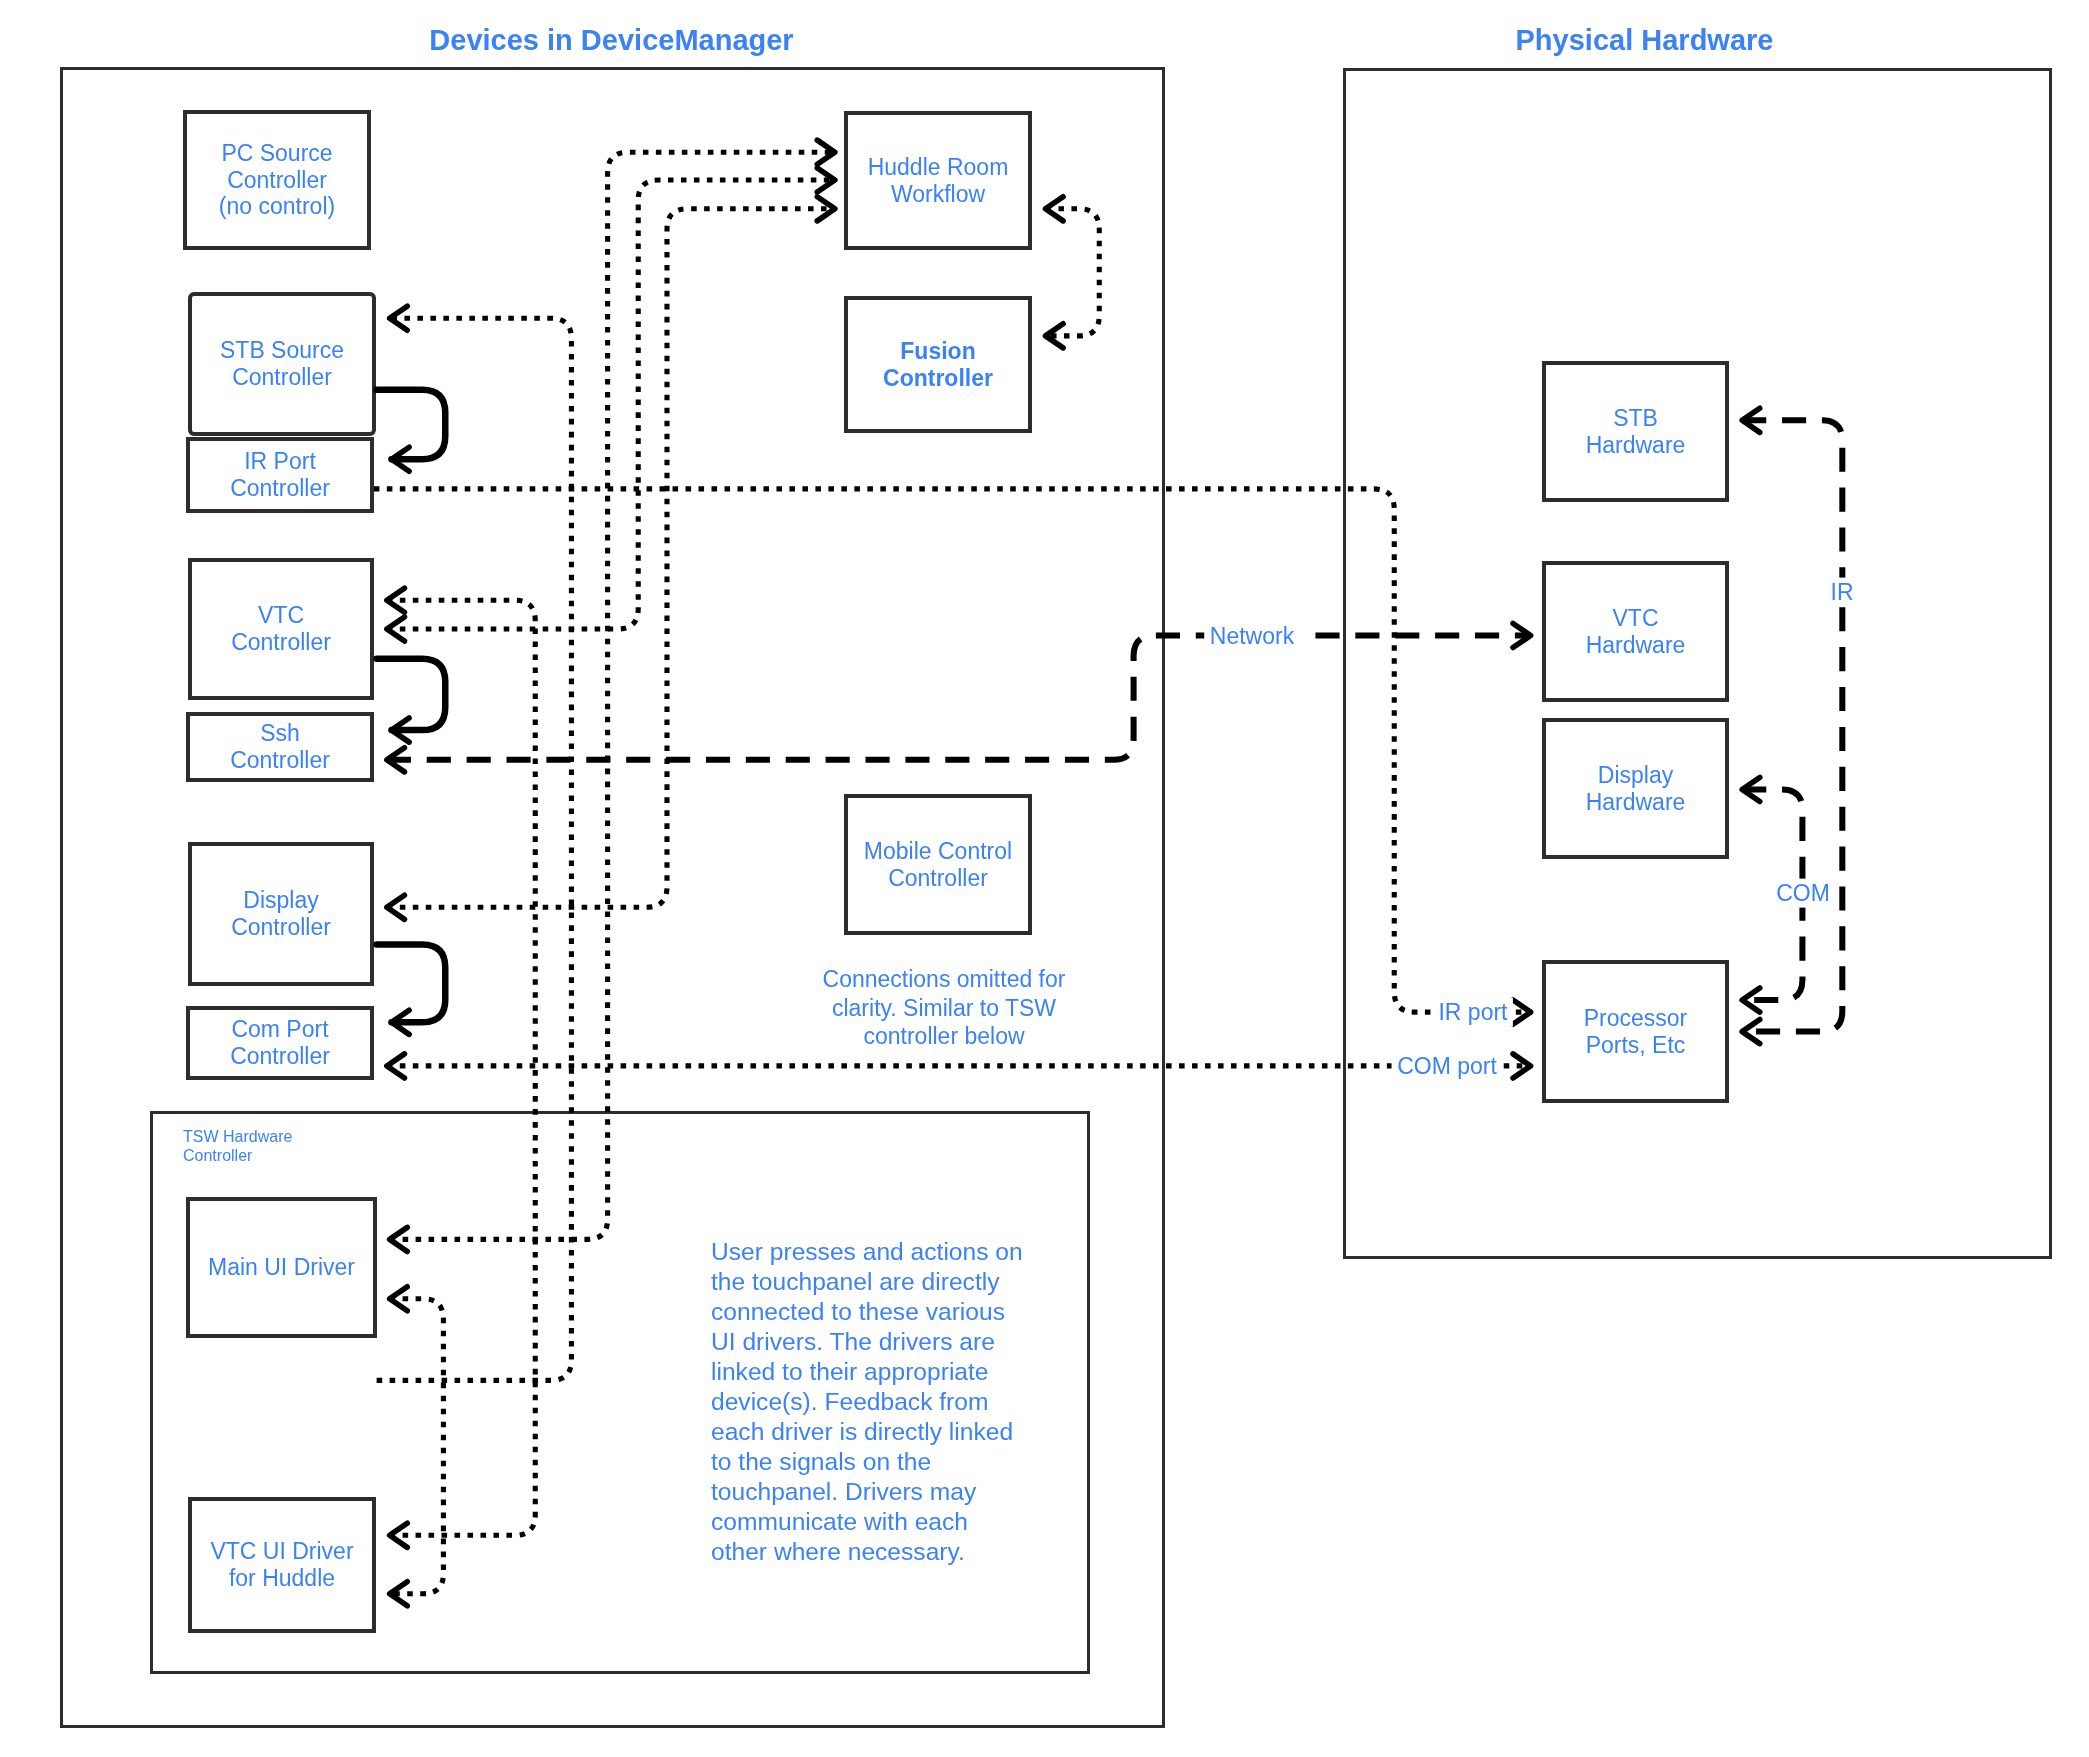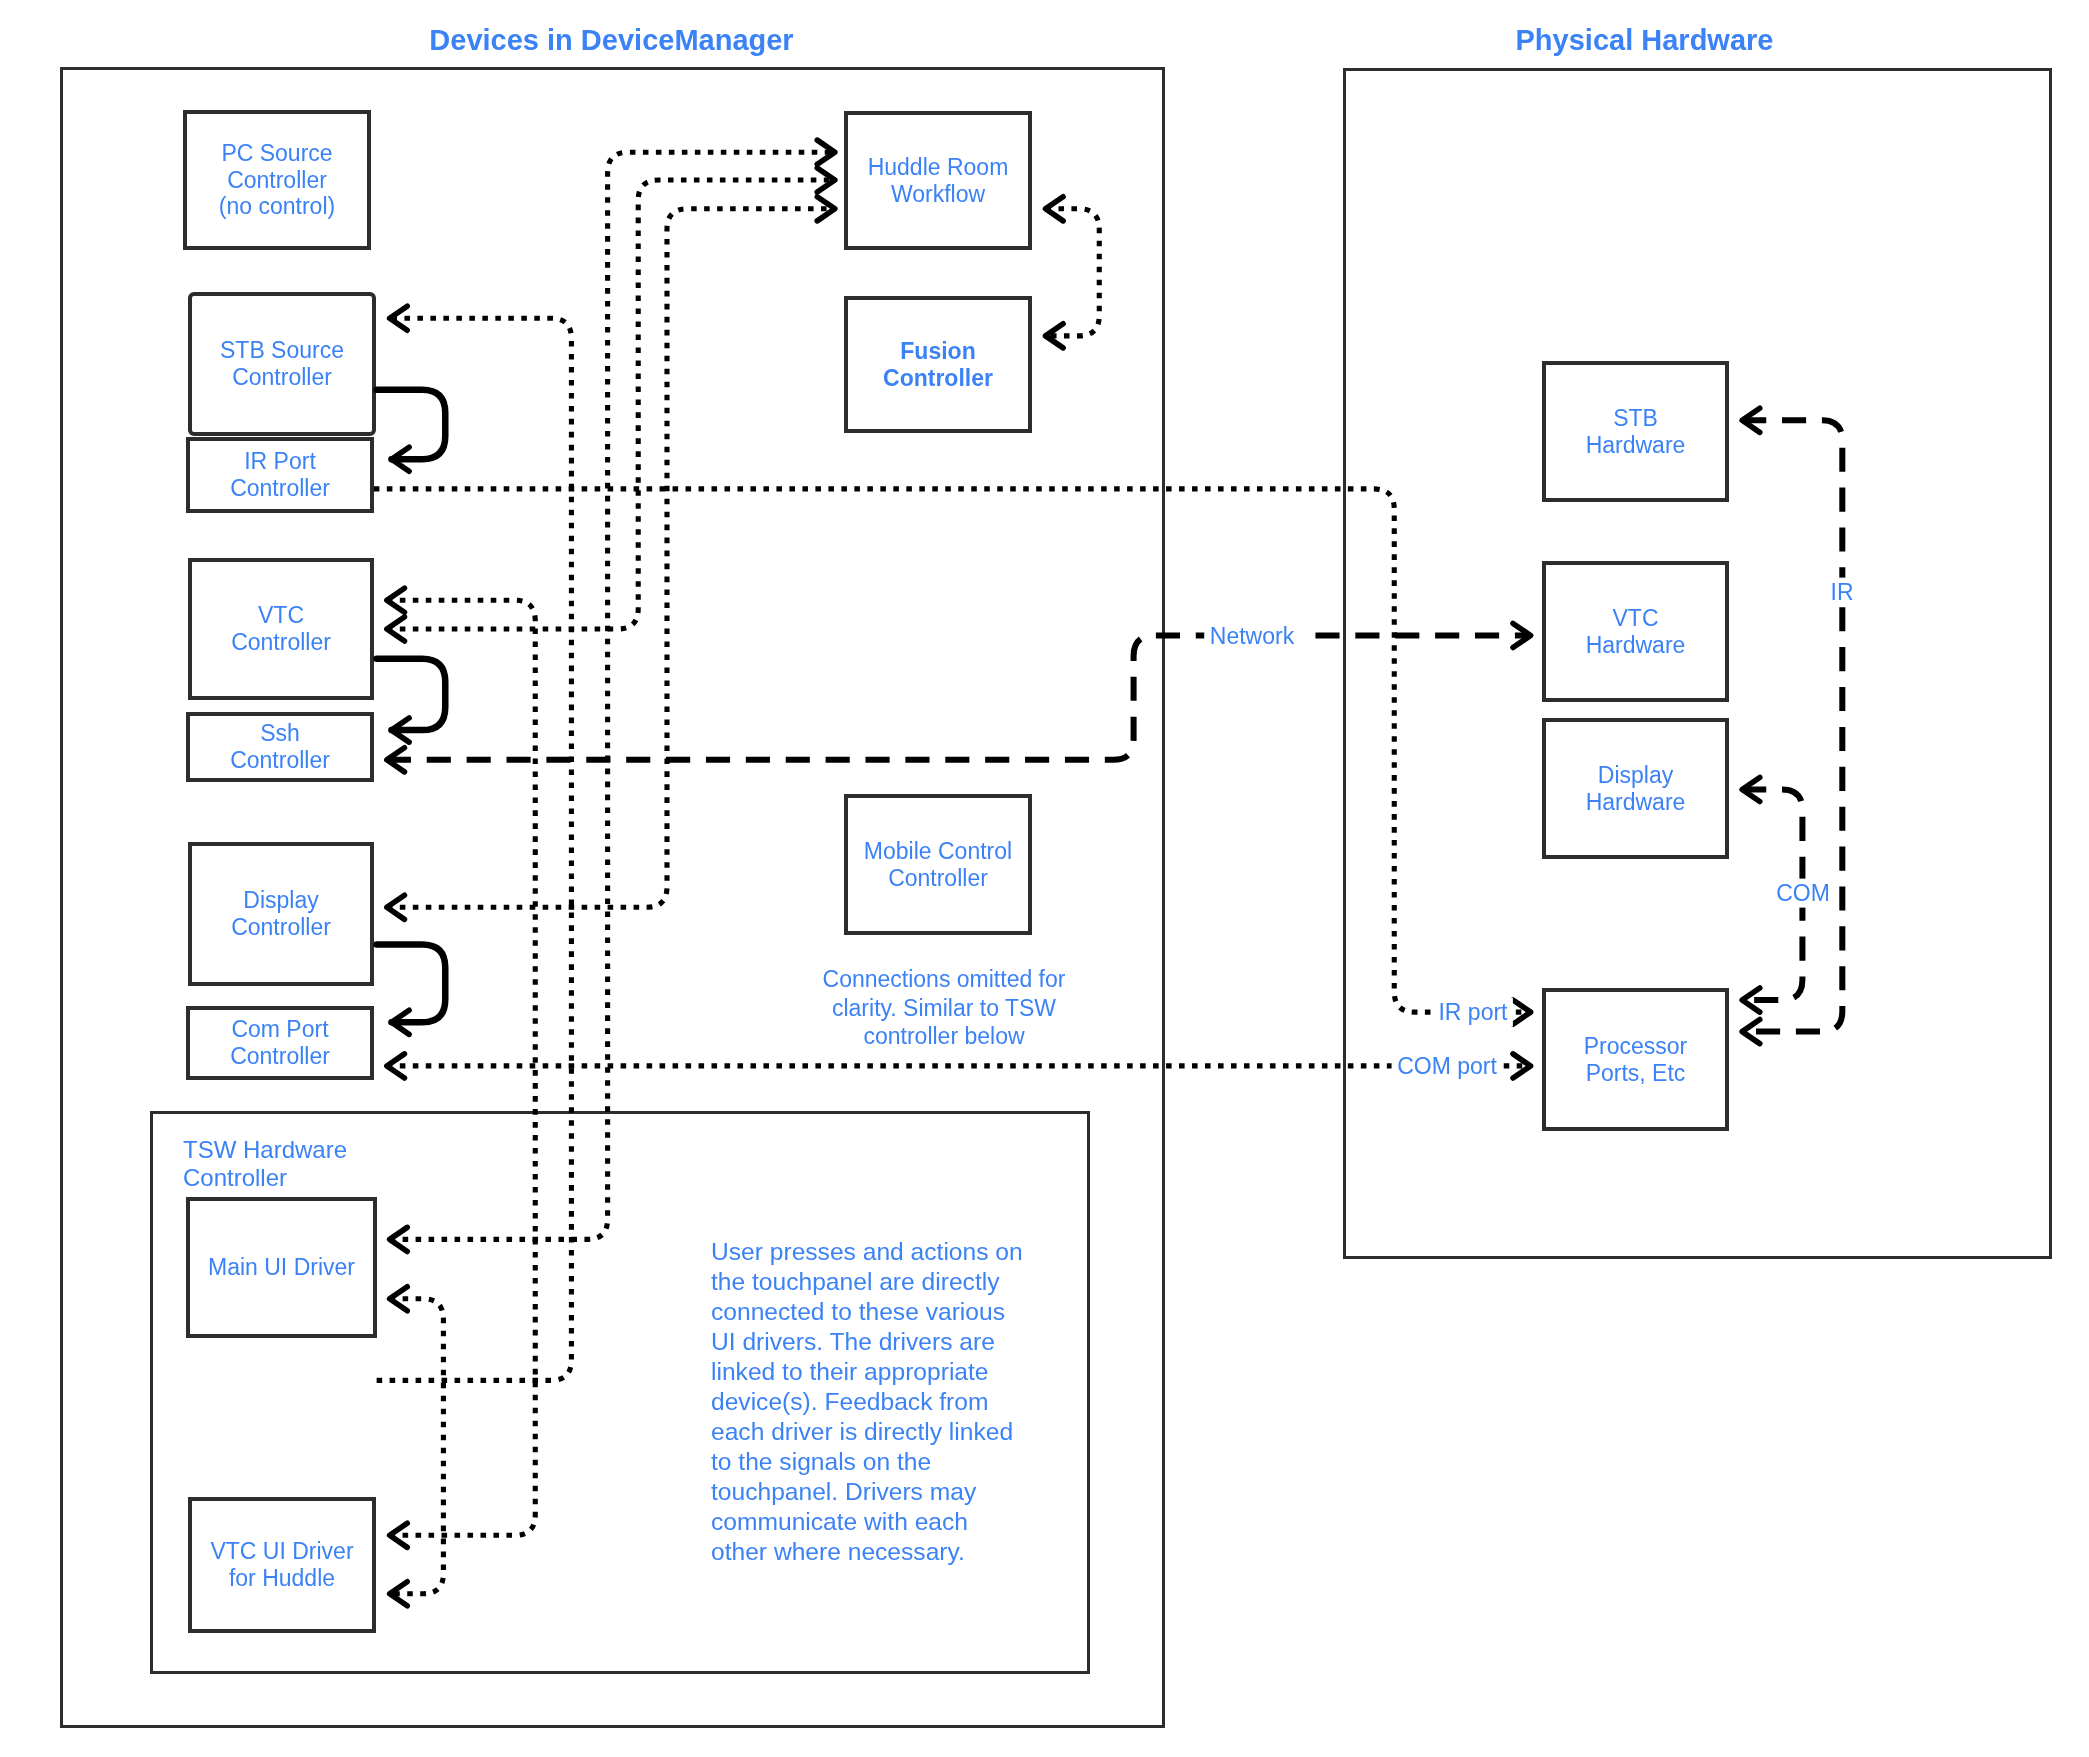--- a/index.html
+++ b/index.html
@@ -17,21 +17,21 @@
   .node{
     position:absolute;border:4.6px solid #2d2d2d;background:#ffffff;z-index:2;
     display:flex;align-items:center;justify-content:center;text-align:center;
     font-size:23px;line-height:1.17;white-space:pre-line;box-sizing:border-box;
   }
   .sub-group{
     position:absolute;border:3.7px solid #2d2d2d;background:transparent;z-index:1;
     box-sizing:border-box;
   }
   .sub-group-label{
-    position:absolute;font-size:24px;line-height:1.18;white-space:pre-line;z-index:2;text-align:left;margin-top:8px;
+    position:absolute;font-size:16px;line-height:1.18;white-space:pre-line;z-index:2;text-align:left;
   }
   #edges{position:absolute;left:0;top:0;z-index:3;pointer-events:none;}
   .edge-label{
     position:absolute;transform:translate(-50%,-50%);background:#ffffff;
     font-size:23px;padding:0.9px 5.6px;z-index:4;white-space:nowrap;
   }
   .note{
     position:absolute;white-space:pre-line;z-index:4;
   }
   .note-center{text-align:center;font-size:23px;line-height:1.24;}
@@ -78,21 +78,21 @@
 Controller</div>
   <div class="node" style="left:844px;top:794px;width:188px;height:141px;">Mobile Control
 Controller</div>
 
   <div class="node" style="left:1542px;top:349px;width:187px;height:141px;margin-top:12px;">STB
 Hardware</div>
   <div class="node" style="left:1542px;top:561px;width:187px;height:141px;">VTC
 Hardware</div>
   <div class="node" style="left:1542px;top:718px;width:187px;height:141px;">Display
 Hardware</div>
-  <div class="node" style="left:1542px;top:960px;width:187px;height:143px;margin-top:28px;">Processor
+  <div class="node" style="left:1542px;top:960px;width:187px;height:143px;">Processor
 Ports, Etc</div>
 
   <svg id="edges" width="2090" height="1758" viewBox="0 0 2253 1895">
     <defs>
       <marker id="mEnd" orient="auto" markerUnits="userSpaceOnUse" markerWidth="44" markerHeight="34" viewBox="-24 -17 28 34" refX="0" refY="0">
         <path d="M -19 -13 L 0 0 L -19 13" fill="none" stroke="#000" stroke-width="6" stroke-linecap="round" stroke-linejoin="round"></path>
       </marker>
       <marker id="mStart" orient="auto-start-reverse" markerUnits="userSpaceOnUse" markerWidth="44" markerHeight="34" viewBox="-24 -17 28 34" refX="0" refY="0">
         <path d="M -19 -13 L 0 0 L -19 13" fill="none" stroke="#000" stroke-width="6" stroke-linecap="round" stroke-linejoin="round"></path>
       </marker>

